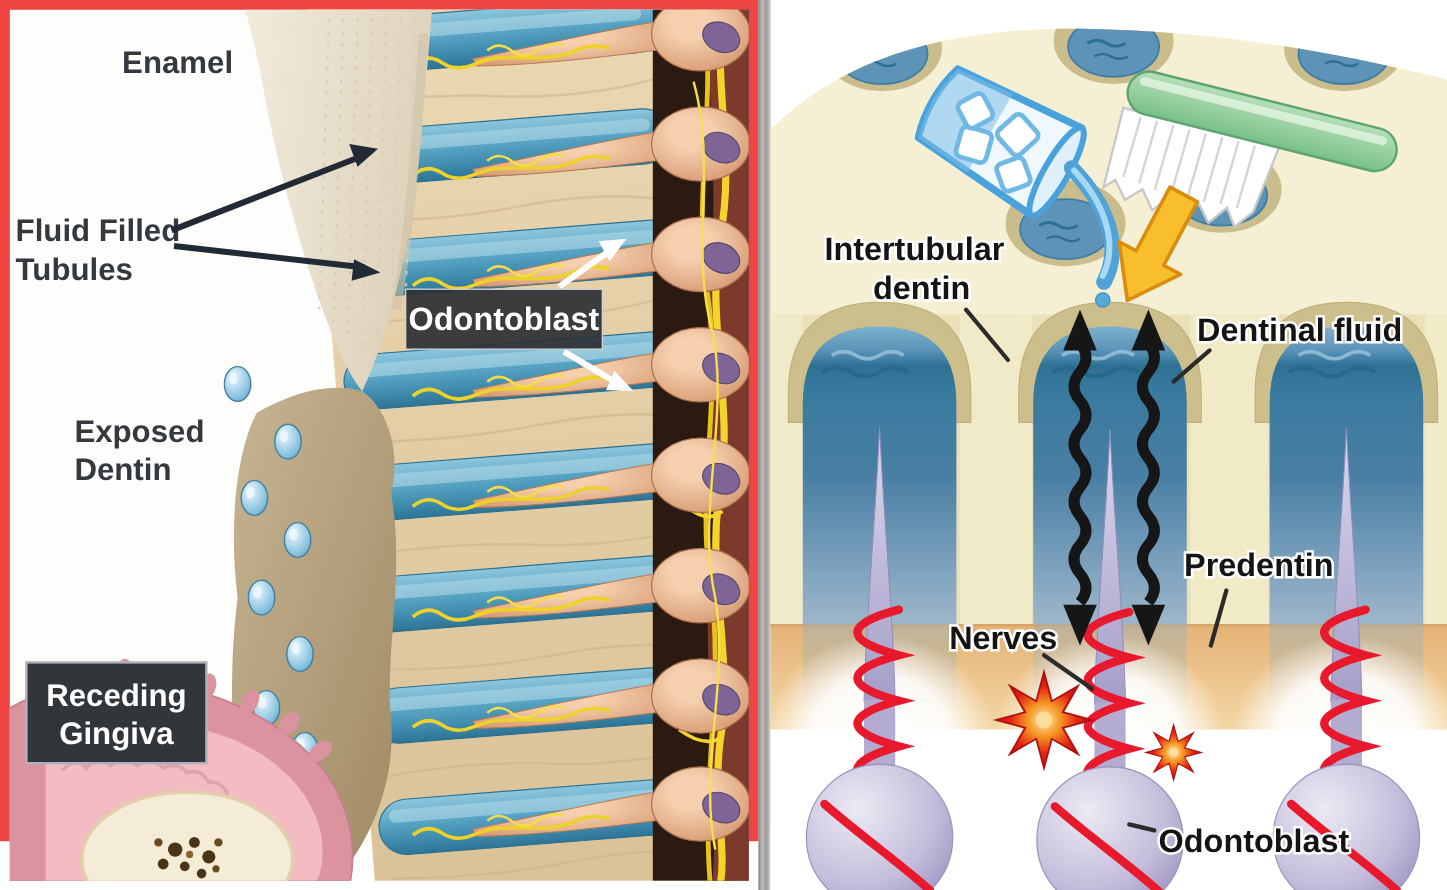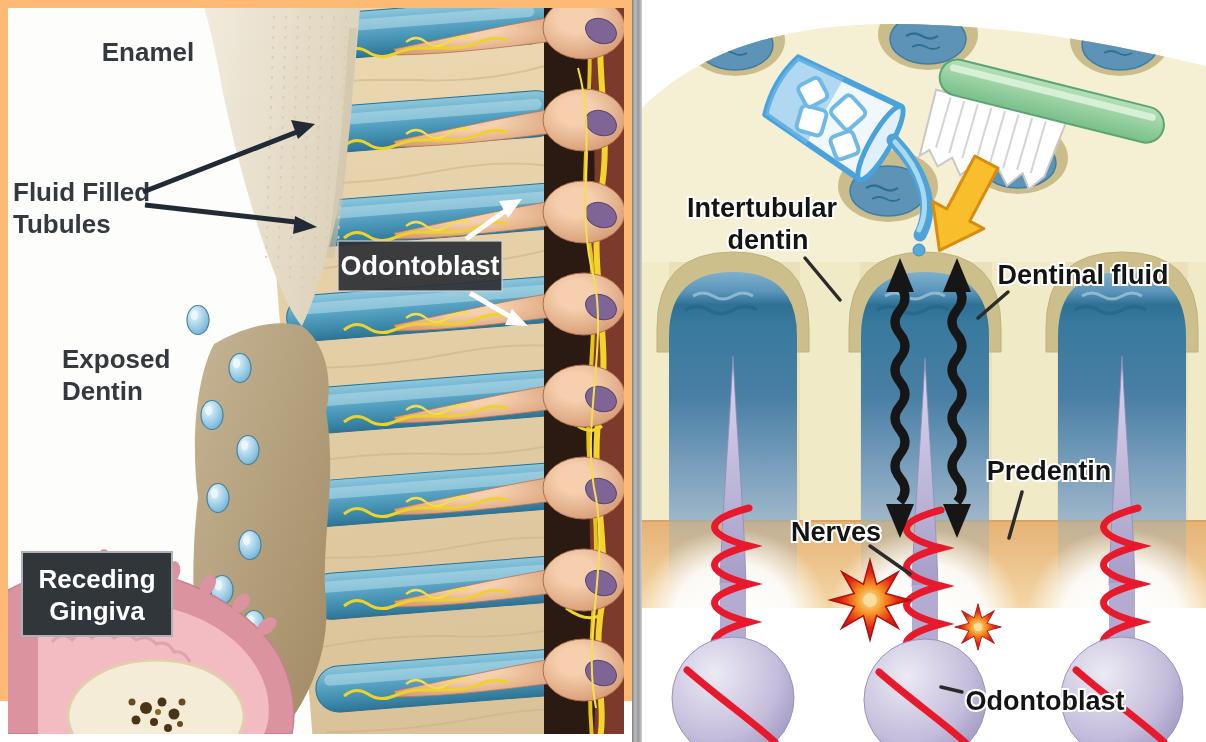--- a/index.html
+++ b/index.html
@@ -1,18 +1,18 @@
 <!DOCTYPE html>
 <html><head>
 <meta charset="utf-8">
 <style>
   html,body{margin:0;padding:0;background:#9a9a9a;}
   .stage{position:relative;width:1206px;height:742px;background:#ffffff;overflow:hidden;
          font-family:"Liberation Sans", sans-serif;}
-  .panel-left{position:absolute;left:0;top:0;width:632px;height:701px;background:#fdba74;}
+  .panel-left{position:absolute;left:0;top:0;width:632px;height:701px;background:#ef4444;}
   .panel-left svg{position:absolute;left:8px;top:8px;}
   .divider{position:absolute;left:632px;top:0;width:10px;height:742px;
            background:linear-gradient(90deg,#7d7d7d,#bdbdbd 30%,#9a9a9a 65%,#cfcfcf);}
   .panel-right{position:absolute;left:642px;top:0;width:564px;height:688px;background:#a3a3a3;}
   .lblL{font-size:26px;font-weight:700;fill:#34383f;}
   .lblR{font-size:27px;font-weight:700;fill:#141414;stroke:#ffffff;stroke-width:4px;paint-order:stroke;}
   .boxtxt{font-size:26px;font-weight:700;fill:#ffffff;}
 </style>
 </head>
 <body>

